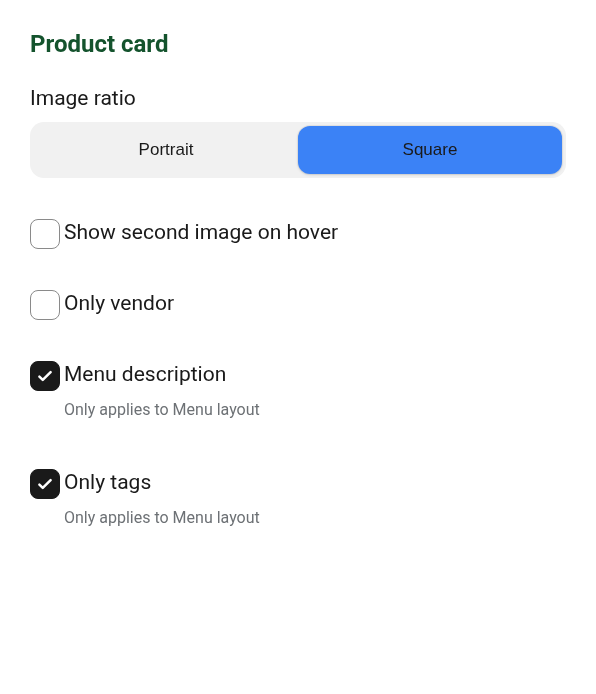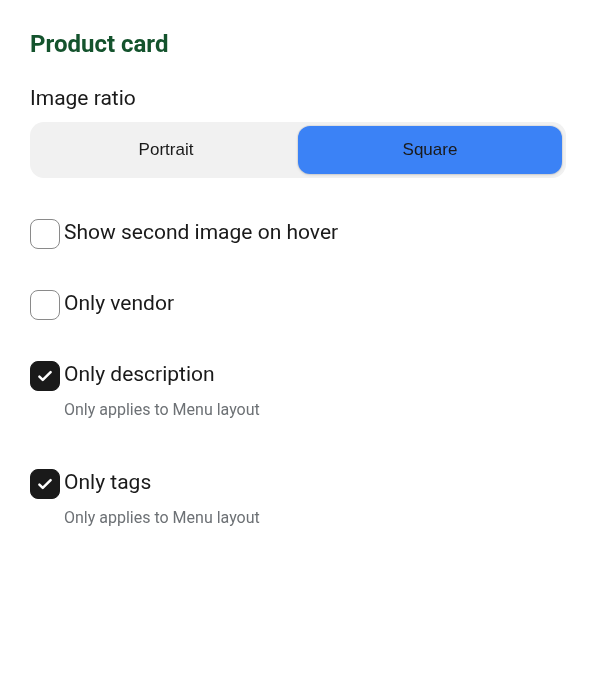--- a/index.html
+++ b/index.html
@@ -131,21 +131,21 @@
   </div>
 </div>
 
 <div class="checkbox-row with-help">
   <div class="checkbox checked">
     <svg viewBox="0 0 16 16" fill="none">
         <path d="M3 8.5L6 11.5L13 4.5" stroke="white" stroke-width="2.2" stroke-linecap="round" stroke-linejoin="round"></path>
       </svg>
   </div>
   <div class="checkbox-text">
-    <span class="checkbox-label">Only description</span>
+    <span class="checkbox-label">Menu description</span>
     <span class="help-text">Only applies to Menu layout</span>
   </div>
 </div>
 
 <div class="checkbox-row with-help">
   <div class="checkbox checked">
     <svg viewBox="0 0 16 16" fill="none">
         <path d="M3 8.5L6 11.5L13 4.5" stroke="white" stroke-width="2.2" stroke-linecap="round" stroke-linejoin="round"></path>
       </svg>
   </div>

